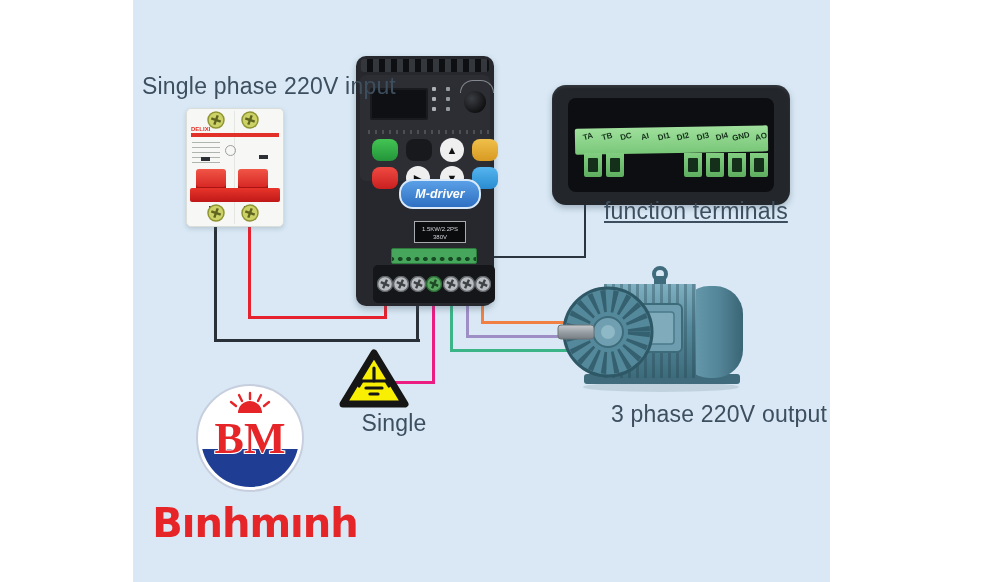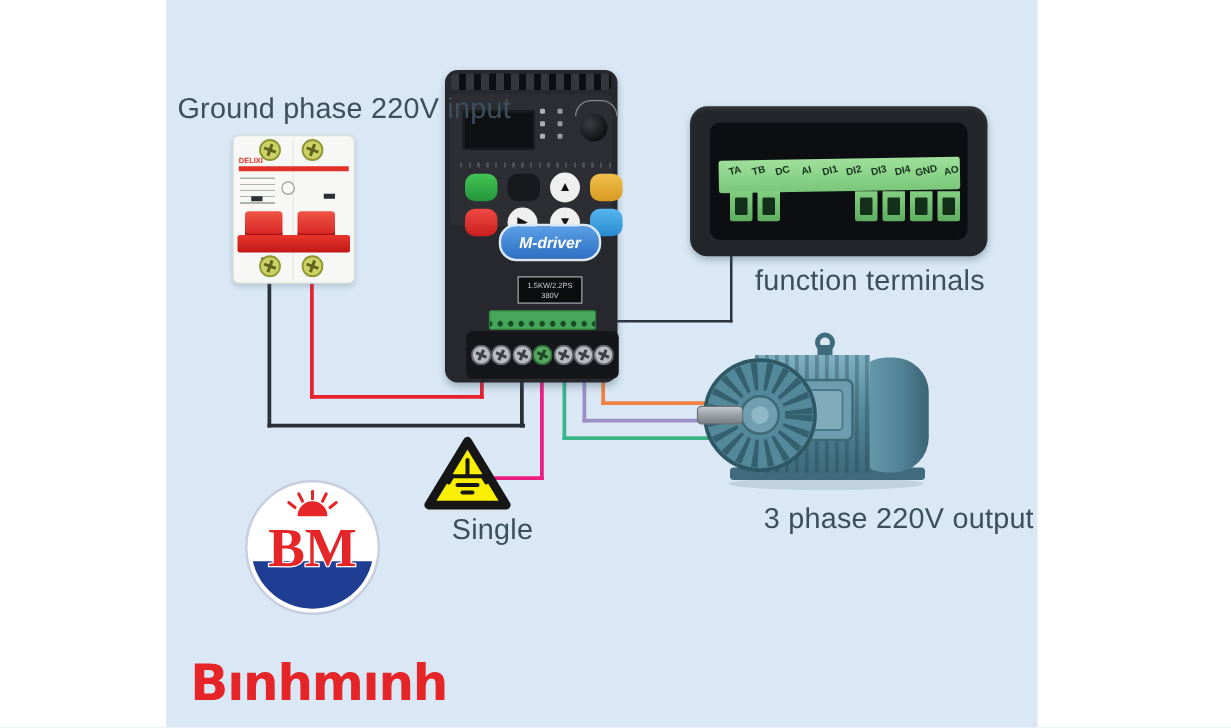--- a/index.html
+++ b/index.html
@@ -64,21 +64,21 @@
   .ftbar{position:absolute;left:23px;top:42px;width:193px;height:26px;background:linear-gradient(180deg,#9fe09c,#79c779);
          border-radius:2px;transform:rotate(-1deg);}
   .ft-label{position:absolute;top:47px;width:20px;text-align:center;transform:rotate(-14deg);
             font-size:8px;font-weight:bold;color:#14301a;}
   .fttab{position:absolute;top:68px;width:18px;height:24px;background:linear-gradient(180deg,#83cf82,#5fae60);border-radius:0 0 2px 2px;}
   .fttab::after{content:"";position:absolute;left:4px;top:5px;width:10px;height:14px;background:#14301a;border-radius:1px;}
   
   .ground-label{left:344px;top:410px;width:100px;}
   
   .brandname{position:absolute;left:150px;top:500px;width:210px;text-align:center;
-             font-family:"DejaVu Sans",sans-serif;font-weight:bold;font-size:40px;color:#e52528;letter-spacing:-1px;margin-top:24px;}
+             font-family:"DejaVu Sans",sans-serif;font-weight:bold;font-size:40px;color:#e52528;letter-spacing:-1px;}
 </style>
 </head>
 <body>
 
 
 
 
 <svg width="0" height="0">
   <defs>
     <g id="screw-brass">
@@ -309,20 +309,20 @@
       <line x1="47" y1="18" x2="44" y2="12"></line>
       <line x1="63" y1="18" x2="66" y2="12"></line>
       <line x1="41" y1="23" x2="36" y2="19"></line>
       <line x1="69" y1="23" x2="74" y2="19"></line>
     </g>
   </g>
   <text x="55" y="70" text-anchor="middle" font-family="Liberation Serif, serif" font-weight="bold" font-size="44" fill="#e52528" stroke="#ffffff" stroke-width="2" paint-order="stroke">BM</text>
 </svg>
 
 
-<div class="txt" style="left:142px;top:73px;">Ground phase 220V input</div>
-<div class="txt" style="left:604px;top:211px;">function terminals</div>
+<div class="txt" style="left:142px;top:73px;">Single phase 220V input</div>
+<div class="txt" style="left:604px;top:198px;text-decoration:underline;">function terminals</div>
 <div class="txt ground-label" style="text-align:center;">Single</div>
 <div class="txt" style="left:611px;top:401px;">3 phase 220V output</div>
 <div class="brandname">Bınhmınh</div>
 
 
 
 
 </body></html>

